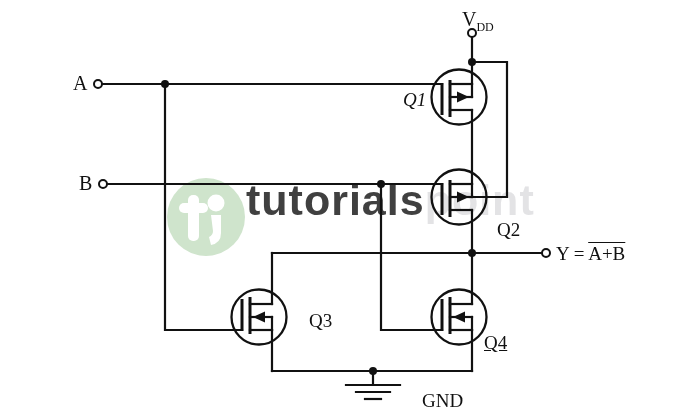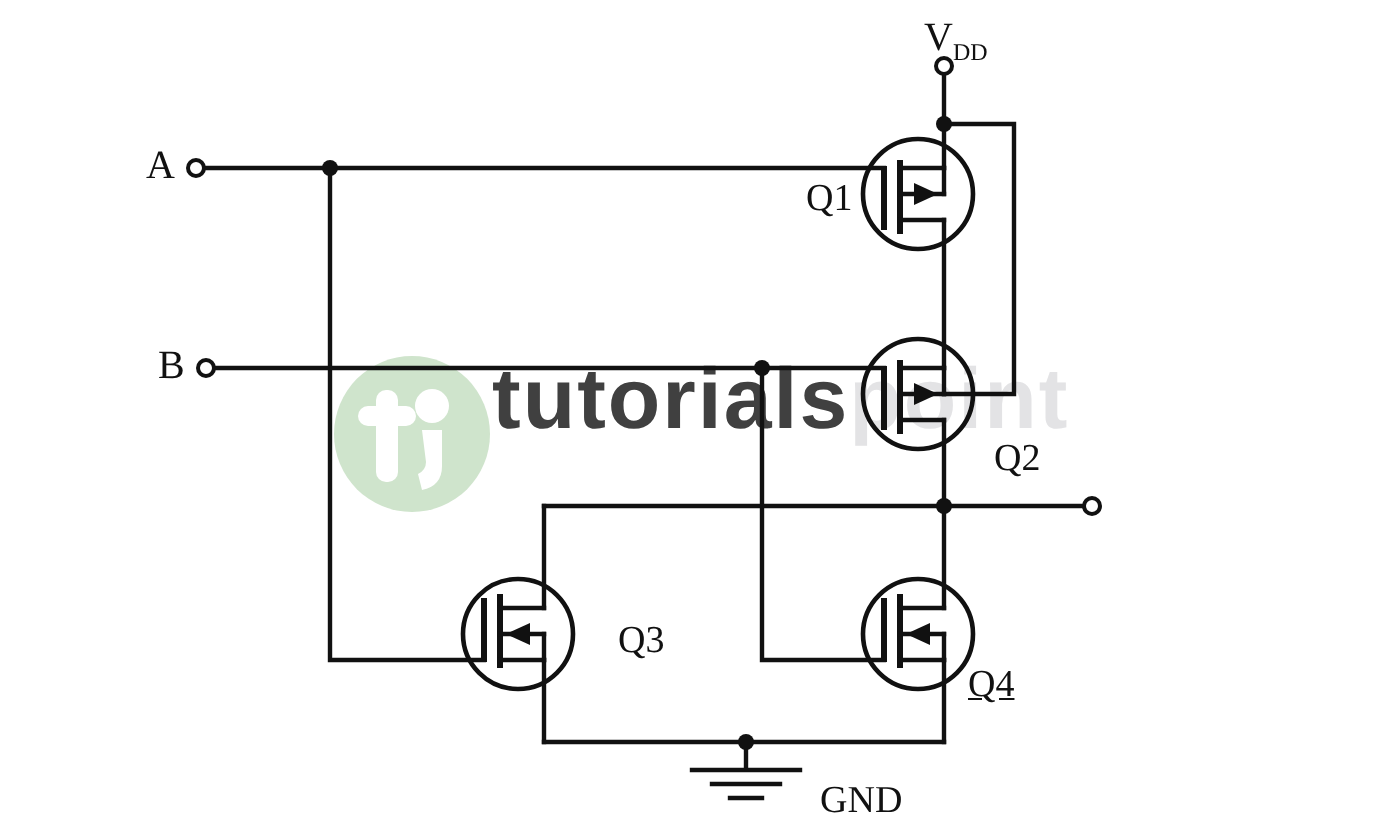--- a/index.html
+++ b/index.html
@@ -119,19 +119,20 @@
 
     <circle class="term" cx="472" cy="33" r="4"></circle>
     <circle class="term" cx="98" cy="84" r="4"></circle>
     <circle class="term" cx="103" cy="184" r="4"></circle>
     <circle class="term" cx="546" cy="253" r="4"></circle>
   </svg>
 
   <div class="lbl lbl-big" style="left:462px;top:9px;"><span>V</span><span class="sub">DD</span></div>
   <div class="lbl lbl-big" style="left:73px;top:73px;">A</div>
   <div class="lbl lbl-big" style="left:79px;top:173px;">B</div>
-  <div class="lbl" style="left:403px;top:90px;">Q1</div>
+  <div class="lbl" style="left:403px;top:90px;font-style:italic;">Q1</div>
   <div class="lbl" style="left:497px;top:220px;">Q2</div>
   <div class="lbl" style="left:293px;top:311px;margin-left:16px;">Q3</div>
   <div class="lbl" style="left:484px;top:333px;text-decoration:underline;">Q4</div>
-  <div class="lbl" style="left:410px;top:391px;">GND</div>
+  <div class="lbl" style="left:422px;top:391px;">GND</div>
+  <div class="lbl" style="left:556px;top:244px;"><span>Y = </span><span class="ovl">A+B</span></div>
 
 </div>
 
 </body></html>

